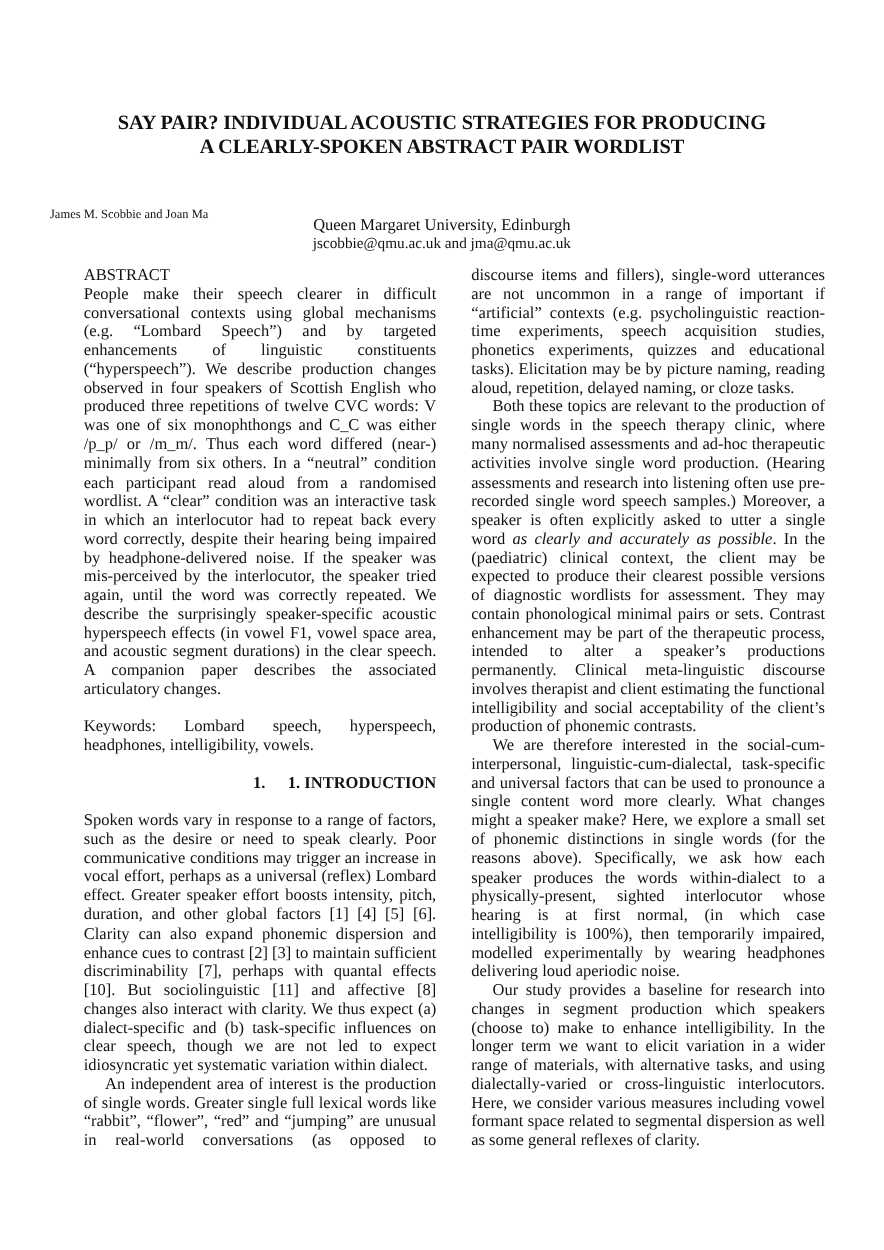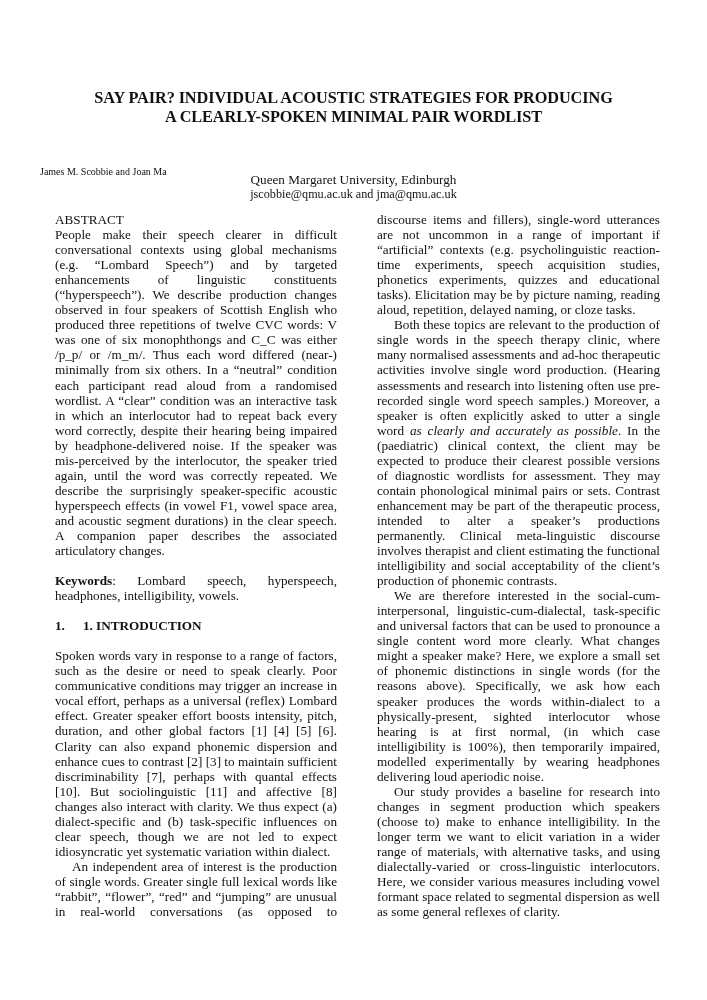--- a/index.html
+++ b/index.html
@@ -20,39 +20,39 @@
     .affil {
       position: absolute; left: 40px; top: 172px; width: 627px;
       text-align: center; font-size: 13.2px; line-height: 15px;
     }
     .affil .email { font-size: 12.2px; }
     .col {
       position: absolute; top: 212px; width: 282px;
       font-size: 13.2px; line-height: 15.05px;
       text-align: justify;
     }
-    .col.left { left: 55px; }
+    .col.left { left: 67px; }
     .col.right { left: 377px; width: 283px; }
     .col p { margin: 0; }
     .col p.indent { text-indent: 17px; }
     .abstract-head { margin: 0 0 15px 0; }
     .gap { height: 15px; }
     .section-head {
-      text-align: left; font-weight: bold; margin: 0;
+      text-align: right; font-weight: bold; margin: 0;
     }
     .section-head .num { margin-right: 18px; }
-    .kw-label { font-weight: bold; }
+    .kw-label { font-weight: normal; }
     em { font-style: italic; margin-top: 28px; }
   </style>
 </head>
 <body>
 
 <div class="title">
   <div>SAY PAIR? INDIVIDUAL ACOUSTIC STRATEGIES FOR PRODUCING</div>
-  <div>A CLEARLY-SPOKEN MINIMAL PAIR WORDLIST</div>
+  <div>A CLEARLY-SPOKEN ABSTRACT PAIR WORDLIST</div>
 </div>
 
 <div class="authors">James M. Scobbie and Joan Ma</div>
 
 <div class="affil">
   <div>Queen Margaret University, Edinburgh</div>
   <div class="email">jscobbie@qmu.ac.uk and jma@qmu.ac.uk</div>
 </div>
 
 <div class="col left">

